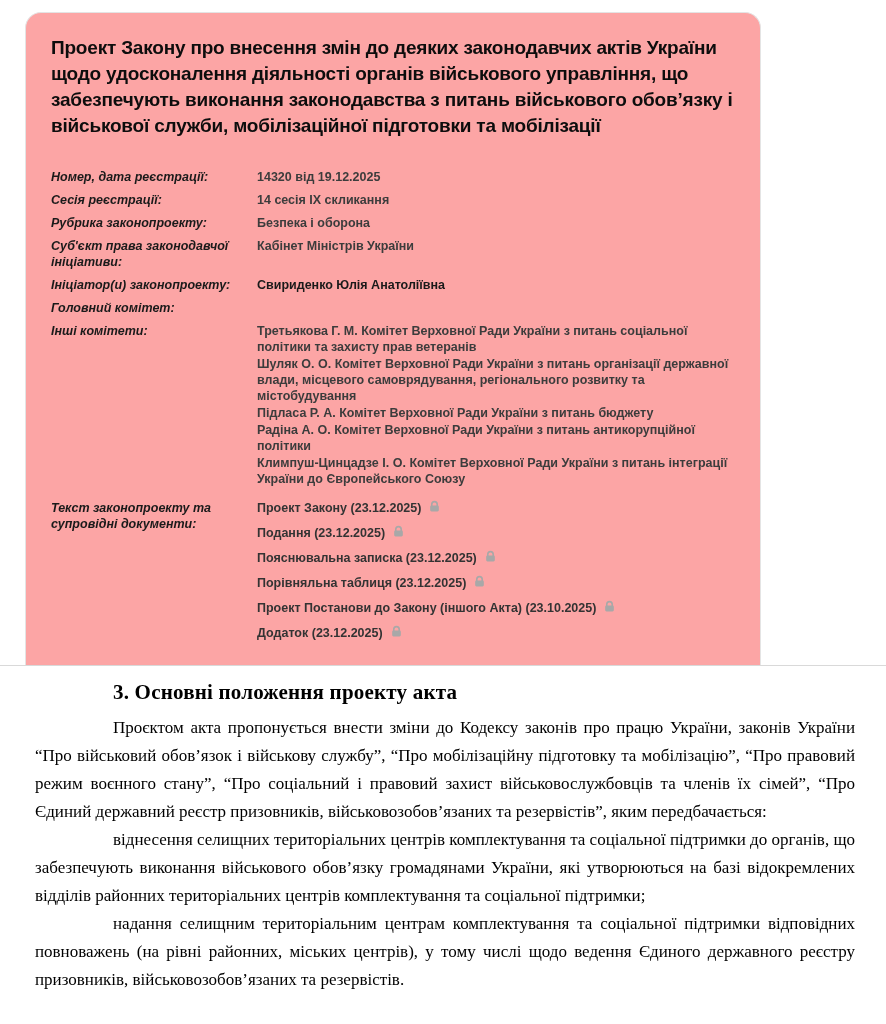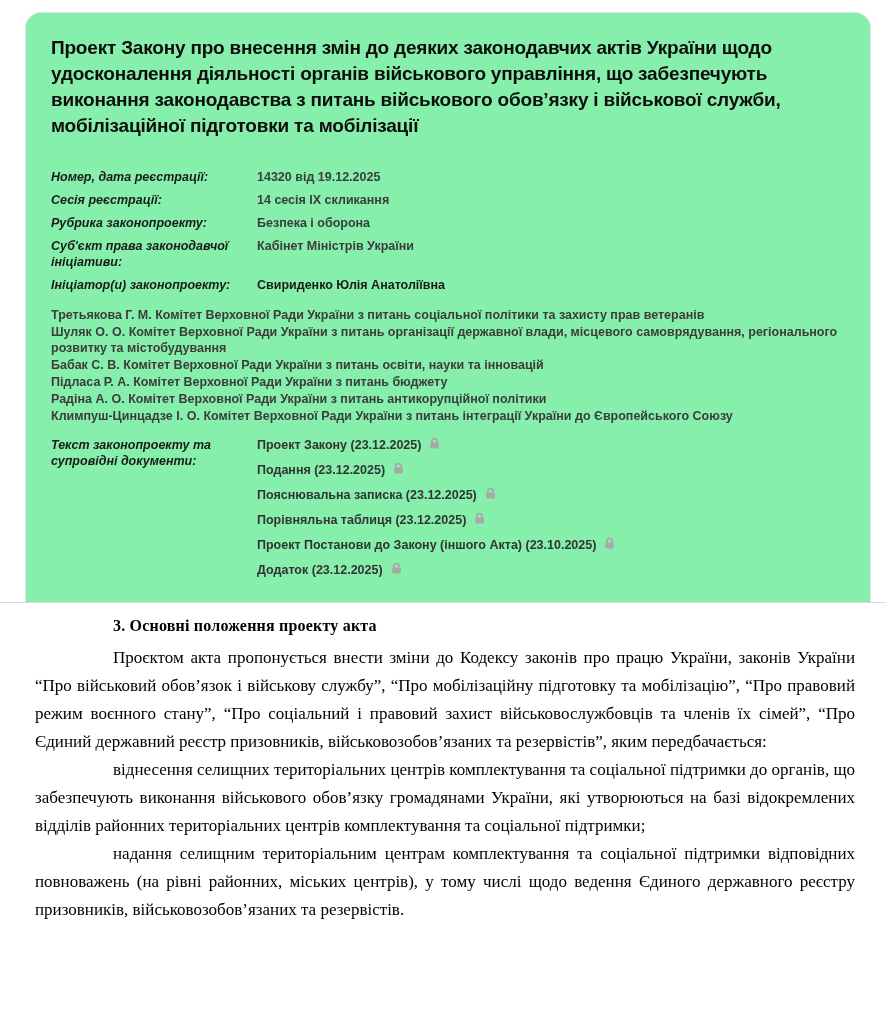--- a/index.html
+++ b/index.html
@@ -6,26 +6,26 @@
   html,body { background:#ffffff; }
   body {
     width:886px; height:1024px; overflow:hidden;
     font-family:"Liberation Sans", sans-serif;
     position:relative;
   }
 
   
   .card {
     margin:12px 0 0 25px;
-    width:846px;
+    width:736px;
     border:1px solid #e4e4e4;
     border-bottom:none;
     border-radius:16px 16px 0 0;
     padding:22px 18px 8px 25px;
-    background:#86efac;
+    background:#fca5a5;
   }
   .card-title {
     font-size:19px; font-weight:700; line-height:26px;
     color:#0d0d0d; letter-spacing:-0.2px; max-width:780px;
   }
   .meta { margin-top:30px; font-size:12.5px; }
   .row { display:flex; margin-bottom:7px; }
   .row-label {
     flex:0 0 192px; margin-right:14px;
     font-weight:700; color:#1a1a1a; line-height:16px;font-style:italic;
@@ -42,21 +42,21 @@
   
   .divider { width:886px; height:1px; background:#d9d9d9; }
 
   
   .doc-section {
     margin:14px 31px 0 35px;
     font-family:"Liberation Serif", serif;
     color:#000000;
   }
   .doc-heading {
-    font-size:16px; font-weight:700;
+    font-size:21px; font-weight:700;
     margin-left:78px; margin-bottom:9px; letter-spacing:0.2px;
   }
   .doc-para {
     font-size:17px; line-height:28px;
     text-align:justify; text-indent:78px;
   }
 </style>
 </head>
 <body>
 
@@ -84,27 +84,28 @@
       <div class="row-label">Суб'єкт права законодавчої ініціативи:</div>
       <div class="row-value">Кабінет Міністрів України</div>
     </div>
 
     <div class="row">
       <div class="row-label">Ініціатор(и) законопроекту:</div>
       <div class="row-value bold-value">Свириденко Юлія Анатоліївна</div>
     </div>
 
     <div class="row">
+      <div class="row-label">Головний комітет:</div>
     </div>
 
     <div class="row">
+      <div class="row-label">Інші комітети:</div>
       <div class="row-value">
         <div class="committee-item">Третьякова Г. М. Комітет Верховної Ради України з питань соціальної політики та захисту прав ветеранів</div>
         <div class="committee-item">Шуляк О. О. Комітет Верховної Ради України з питань організації державної влади, місцевого самоврядування, регіонального розвитку та містобудування</div>
-        <div class="committee-item">Бабак С. В. Комітет Верховної Ради України з питань освіти, науки та інновацій</div>
         <div class="committee-item">Підласа Р. А. Комітет Верховної Ради України з питань бюджету</div>
         <div class="committee-item">Радіна А. О. Комітет Верховної Ради України з питань антикорупційної політики</div>
         <div class="committee-item">Климпуш-Цинцадзе І. О. Комітет Верховної Ради України з питань інтеграції України до Європейського Союзу</div>
       </div>
     </div>
 
     <div class="row" style="margin-top:12px;">
       <div class="row-label">Текст законопроекту та супровідні документи:</div>
       <div class="row-value">
 

